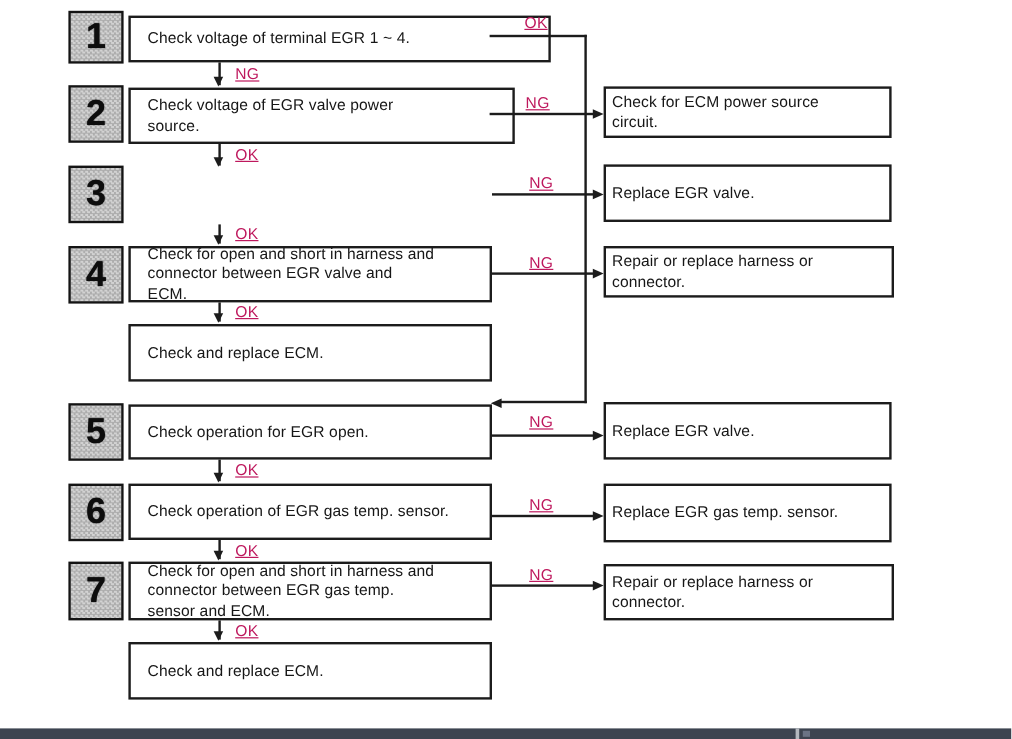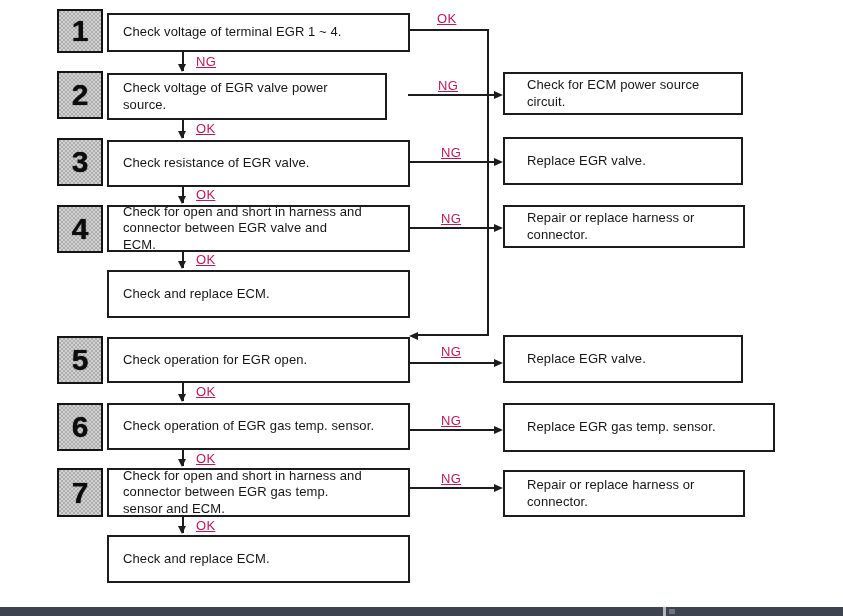--- a/index.html
+++ b/index.html
@@ -3,21 +3,21 @@
 <meta charset="utf-8">
 <style>
   html,body{margin:0;padding:0;background:#ffffff;}
   .page{position:relative;width:843px;height:616px;background:#ffffff;overflow:hidden;
         font-family:"Liberation Sans",sans-serif;color:#161616;}
   .box{position:absolute;border:2px solid #1c1c1c;background:#fff;box-sizing:border-box;
        display:flex;align-items:center;font-size:13px;line-height:1.25;white-space:pre-line;
        padding:2px 8px 2px 14px;letter-spacing:.1px;}
   .rbox{position:absolute;border:2px solid #1c1c1c;background:#fff;box-sizing:border-box;
        display:flex;align-items:center;font-size:13px;line-height:1.3;white-space:pre-line;
-       padding:2px 6px 2px 22px;letter-spacing:.1px;}
+       padding:2px 6px 2px 5px;letter-spacing:.1px;}
   .tile{position:absolute;width:46px;border:2px solid #141414;box-sizing:border-box;
         display:flex;align-items:center;justify-content:center;
         font-weight:bold;font-size:30px;color:#0d0d0d;
         background:repeating-conic-gradient(#d2d2d2 0% 25%, #adadad 0% 50%) 0 0/4px 4px;
         text-shadow:0 0 1px #000;}
   .hline{position:absolute;height:2px;background:#1c1c1c;}
   .vline{position:absolute;width:2px;background:#1c1c1c;}
   .arr-d{position:absolute;width:0;height:0;border-left:4px solid transparent;
          border-right:4px solid transparent;border-top:8px solid #1c1c1c;}
   .arr-r{position:absolute;width:0;height:0;border-top:4px solid transparent;
@@ -49,43 +49,42 @@
   <div class="tile" style="left:57px;top:336px;height:48px">
       <span>5</span>
     </div>
   <div class="tile" style="left:57px;top:403px;height:48px">
       <span>6</span>
     </div>
   <div class="tile" style="left:57px;top:468px;height:49px">
       <span>7</span>
     </div>
 
-  <div class="box" style="left:107px;top:13px;width:303px;height:39px"><span>Check voltage of terminal EGR 1 ~ 4.</span></div>
-  <div class="box" style="left:107px;top:73px;width:280px;height:47px"><span>Check voltage of EGR valve power
+  <div class="box" style="left:107px;top:13px;width:352px;height:39px"><span>Check voltage of terminal EGR 1 ~ 4.</span></div>
+  <div class="box" style="left:107px;top:73px;width:322px;height:47px"><span>Check voltage of EGR valve power
 source.</span></div>
-  <div class="box" style="left:107px;top:140px;width:303px;height:47px"><span>Check resistance of EGR valve.</span></div>
   <div class="box" style="left:107px;top:205px;width:303px;height:47px"><span>Check for open and short in harness and
 connector between EGR valve and
 ECM.</span></div>
   <div class="box" style="left:107px;top:337px;width:303px;height:46px"><span>Check operation for EGR open.</span></div>
   <div class="box" style="left:107px;top:403px;width:303px;height:47px"><span>Check operation of EGR gas temp. sensor.</span></div>
   <div class="box" style="left:107px;top:468px;width:303px;height:49px"><span>Check for open and short in harness and
 connector between EGR gas temp.
 sensor and ECM.</span></div>
 
   <div class="box" style="left:107px;top:270px;width:303px;height:48px"><span>Check and replace ECM.</span></div>
   <div class="box" style="left:107px;top:535px;width:303px;height:48px"><span>Check and replace ECM.</span></div>
 
   <div class="rbox" style="left:503px;top:72px;width:240px;height:43px"><span>Check for ECM power source
 circuit.</span></div>
   <div class="rbox" style="left:503px;top:137px;width:240px;height:48px"><span>Replace EGR valve.</span></div>
   <div class="rbox" style="left:503px;top:205px;width:242px;height:43px"><span>Repair or replace harness or
 connector.</span></div>
   <div class="rbox" style="left:503px;top:335px;width:240px;height:48px"><span>Replace EGR valve.</span></div>
-  <div class="rbox" style="left:503px;top:403px;width:272px;height:49px"><span>Replace EGR gas temp. sensor.</span></div>
+  <div class="rbox" style="left:503px;top:403px;width:240px;height:49px"><span>Replace EGR gas temp. sensor.</span></div>
   <div class="rbox" style="left:503px;top:470px;width:242px;height:47px"><span>Repair or replace harness or
 connector.</span></div>
 
   <div class="vline" style="left:182px;top:52px;height:19px"></div>
   <div class="arr-d" style="left:178px;top:64px"></div>
   <span class="lbl" style="left:196px;top:54px">NG</span>
 
   <div class="vline" style="left:182px;top:120px;height:18px"></div>
   <div class="arr-d" style="left:178px;top:131px"></div>
   <span class="lbl" style="left:196px;top:121px">OK</span>

